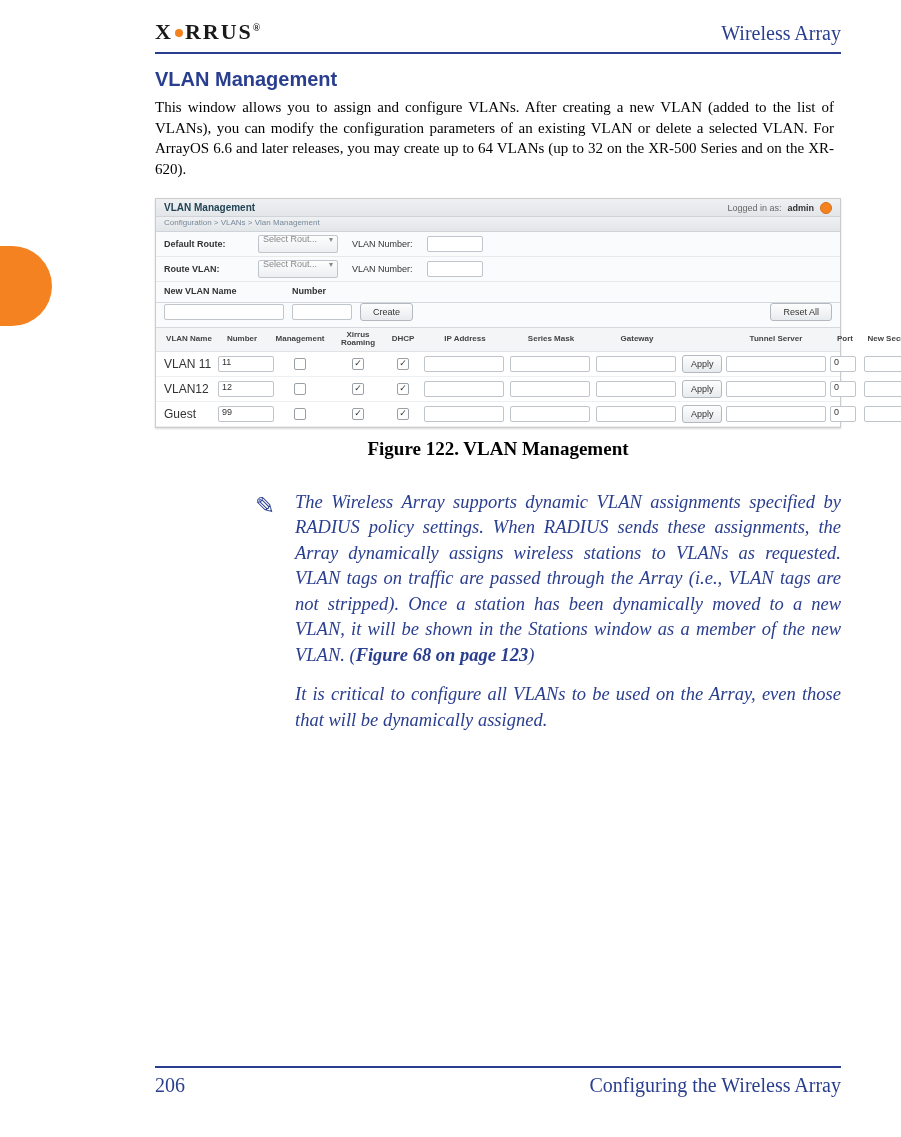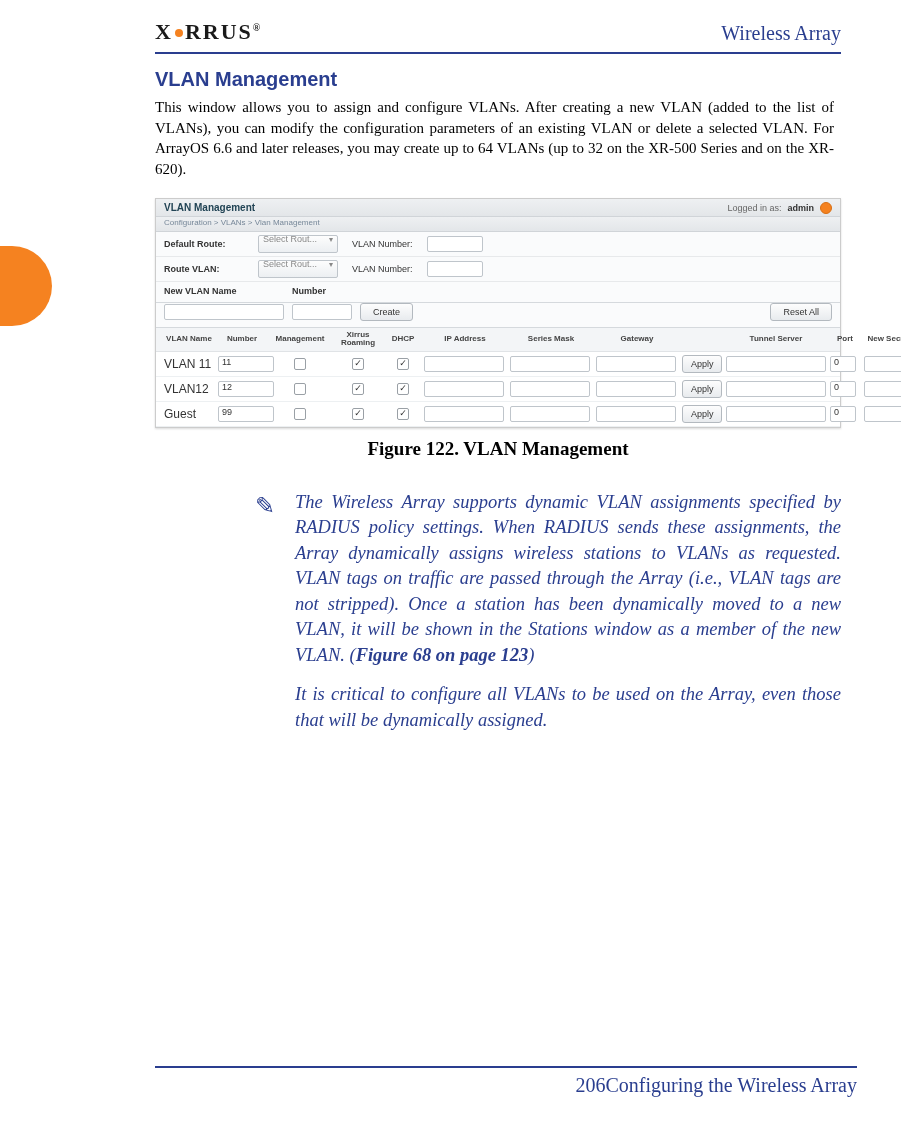--- a/index.html
+++ b/index.html
@@ -106,27 +106,27 @@
     font-size: 18.5px;
     line-height: 1.38;
     text-align: justify;
   }
   .note-text p { margin: 0 0 14px 0; }
   .note-text .ref { font-weight: bold; }
   .footer {
     position: absolute;
     bottom: 40px;
     left: 155px;
-    right: 44px;
+    right: 60px;
     border-top: 2px solid #2a3e8f;
     padding-top: 6px;
     font-size: 20px;
     color: #2a3e8f;
     display: flex;
-    justify-content: flex-end;
+    justify-content: space-between;
   }
 
   
   .shot {
     font-family: Arial, Helvetica, sans-serif;
     font-size: 9px;
     color: #333;
     background: #fff;
     border: 1px solid #ccc;
     box-shadow: 0 1px 2px rgba(0,0,0,.15);

